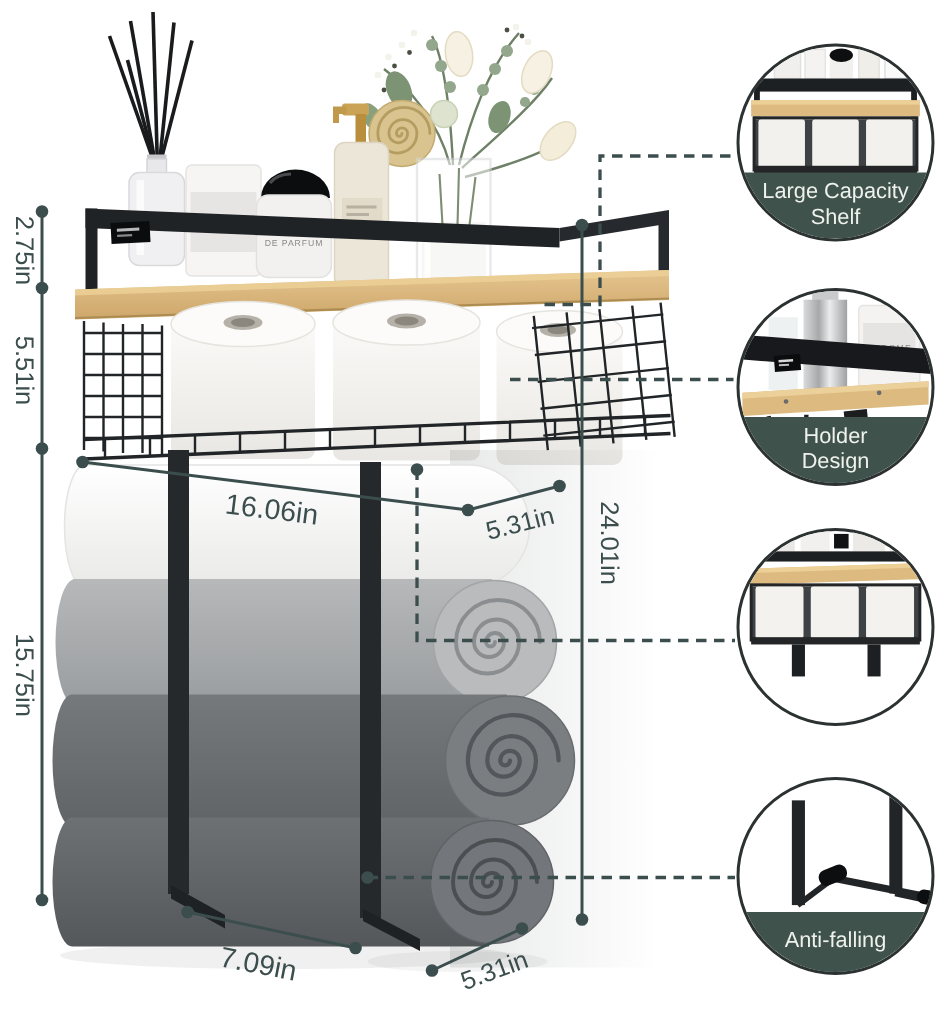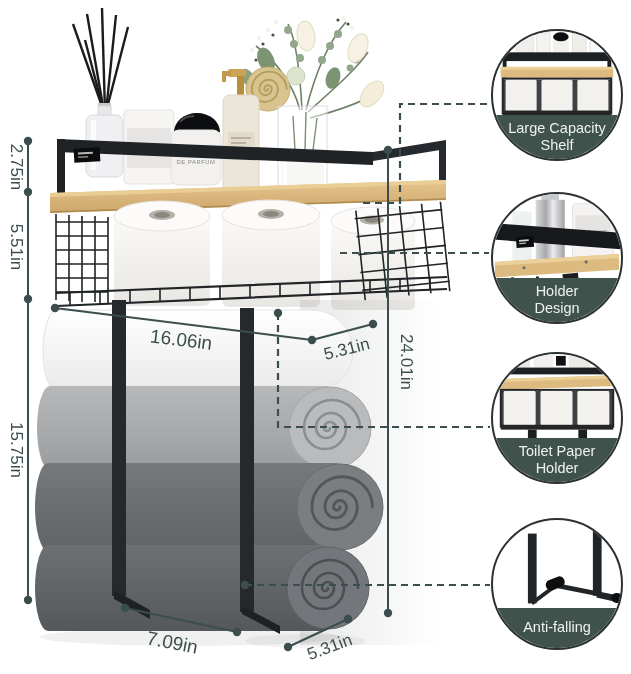--- a/index.html
+++ b/index.html
@@ -360,23 +360,20 @@
     <path d="M4,26 L128,22 L128,25 L4,29 Z" fill="#ecd096"></path>
     <rect x="8" y="38" width="116" height="36" fill="#3f4244"></rect>
     <rect x="11" y="38" width="33" height="36" rx="2" fill="#f3f2ef"></rect>
     <rect x="49" y="38" width="33" height="36" rx="2" fill="#f3f2ef"></rect>
     <rect x="87" y="38" width="33" height="36" rx="2" fill="#f3f2ef"></rect>
     <rect x="8" y="37" width="116" height="38" fill="none" stroke="#232527" stroke-width="2"></rect>
     <rect x="8" y="73" width="116" height="5" fill="#232527"></rect>
     <rect x="36" y="78" width="9" height="22" fill="#1d2023"></rect>
     <rect x="88" y="78" width="9" height="22" fill="#1d2023"></rect>
   </svg>
-  <div class="banner">
-    <span>Toilet Paper Holder</span>
-  </div>
 </div>
 
 <div class="callout c4" style="top:518px;">
   <svg width="128" height="128" viewBox="0 0 132 132">
     <ellipse cx="80" cy="96" rx="44" ry="5" fill="#ececec"></ellipse>
     <rect x="36" y="14" width="9" height="72" fill="#222528"></rect>
     <rect x="103" y="0" width="9" height="78" fill="#222528"></rect>
     <path d="M40,86 L64,68" stroke="#222528" stroke-width="4"></path>
     <path d="M107,78 L130,83" stroke="#222528" stroke-width="4"></path>
     <path d="M62,67 L148,84" stroke="#222528" stroke-width="5"></path>

